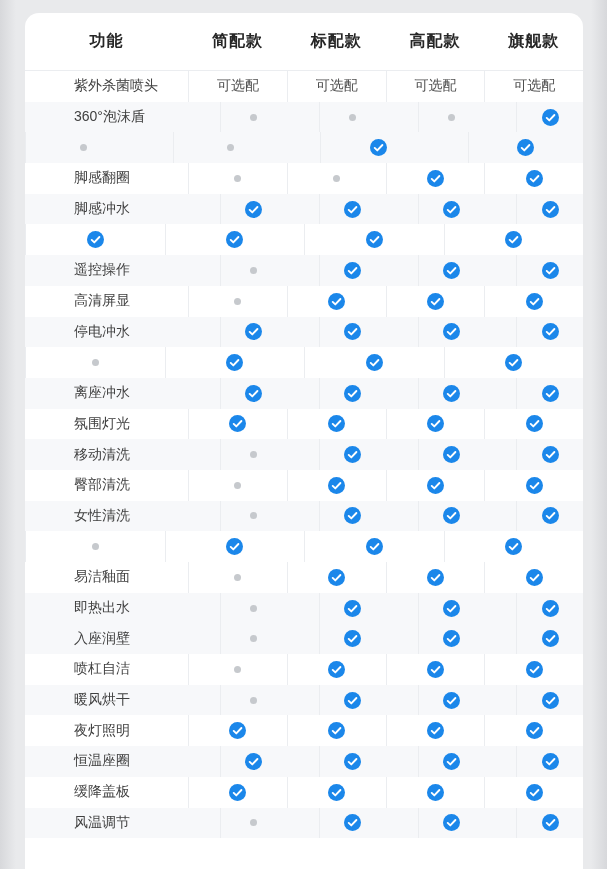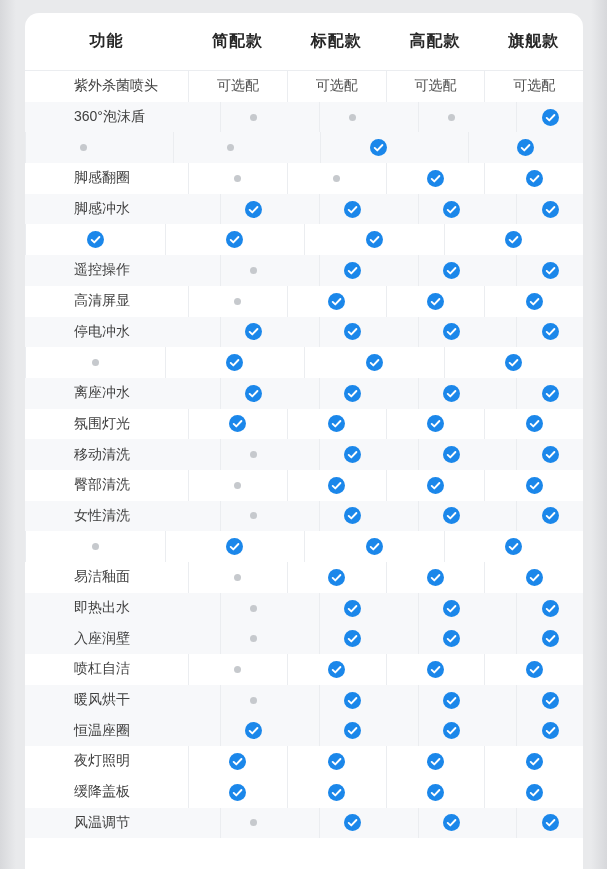--- a/index.html
+++ b/index.html
@@ -707,57 +707,57 @@
           </div>
           <div class="cell val">
             <span class="check-wrap">
               <svg width="17" height="17" viewBox="0 0 17 17">
                 <circle cx="8.5" cy="8.5" r="8.5" fill="var(--check-blue)"></circle>
                 <path d="M4.7 8.9l2.6 2.5 5.1-5.4" fill="none" stroke="#ffffff" stroke-width="1.9" stroke-linecap="round" stroke-linejoin="round"></path>
               </svg>
             </span>
           </div>
         </div>
+        <div class="trow">
+          <div class="cell feature">夜灯照明</div>
+          <div class="cell val">
+            <span class="check-wrap">
+              <svg width="17" height="17" viewBox="0 0 17 17">
+                <circle cx="8.5" cy="8.5" r="8.5" fill="var(--check-blue)"></circle>
+                <path d="M4.7 8.9l2.6 2.5 5.1-5.4" fill="none" stroke="#ffffff" stroke-width="1.9" stroke-linecap="round" stroke-linejoin="round"></path>
+              </svg>
+            </span>
+          </div>
+          <div class="cell val">
+            <span class="check-wrap">
+              <svg width="17" height="17" viewBox="0 0 17 17">
+                <circle cx="8.5" cy="8.5" r="8.5" fill="var(--check-blue)"></circle>
+                <path d="M4.7 8.9l2.6 2.5 5.1-5.4" fill="none" stroke="#ffffff" stroke-width="1.9" stroke-linecap="round" stroke-linejoin="round"></path>
+              </svg>
+            </span>
+          </div>
+          <div class="cell val">
+            <span class="check-wrap">
+              <svg width="17" height="17" viewBox="0 0 17 17">
+                <circle cx="8.5" cy="8.5" r="8.5" fill="var(--check-blue)"></circle>
+                <path d="M4.7 8.9l2.6 2.5 5.1-5.4" fill="none" stroke="#ffffff" stroke-width="1.9" stroke-linecap="round" stroke-linejoin="round"></path>
+              </svg>
+            </span>
+          </div>
+          <div class="cell val">
+            <span class="check-wrap">
+              <svg width="17" height="17" viewBox="0 0 17 17">
+                <circle cx="8.5" cy="8.5" r="8.5" fill="var(--check-blue)"></circle>
+                <path d="M4.7 8.9l2.6 2.5 5.1-5.4" fill="none" stroke="#ffffff" stroke-width="1.9" stroke-linecap="round" stroke-linejoin="round"></path>
+              </svg>
+            </span>
+          </div>
+        </div>
         <div class="trow alt">
           <div class="cell feature">恒温座圈</div>
-          <div class="cell val">
-            <span class="check-wrap">
-              <svg width="17" height="17" viewBox="0 0 17 17">
-                <circle cx="8.5" cy="8.5" r="8.5" fill="var(--check-blue)"></circle>
-                <path d="M4.7 8.9l2.6 2.5 5.1-5.4" fill="none" stroke="#ffffff" stroke-width="1.9" stroke-linecap="round" stroke-linejoin="round"></path>
-              </svg>
-            </span>
-          </div>
-          <div class="cell val">
-            <span class="check-wrap">
-              <svg width="17" height="17" viewBox="0 0 17 17">
-                <circle cx="8.5" cy="8.5" r="8.5" fill="var(--check-blue)"></circle>
-                <path d="M4.7 8.9l2.6 2.5 5.1-5.4" fill="none" stroke="#ffffff" stroke-width="1.9" stroke-linecap="round" stroke-linejoin="round"></path>
-              </svg>
-            </span>
-          </div>
-          <div class="cell val">
-            <span class="check-wrap">
-              <svg width="17" height="17" viewBox="0 0 17 17">
-                <circle cx="8.5" cy="8.5" r="8.5" fill="var(--check-blue)"></circle>
-                <path d="M4.7 8.9l2.6 2.5 5.1-5.4" fill="none" stroke="#ffffff" stroke-width="1.9" stroke-linecap="round" stroke-linejoin="round"></path>
-              </svg>
-            </span>
-          </div>
-          <div class="cell val">
-            <span class="check-wrap">
-              <svg width="17" height="17" viewBox="0 0 17 17">
-                <circle cx="8.5" cy="8.5" r="8.5" fill="var(--check-blue)"></circle>
-                <path d="M4.7 8.9l2.6 2.5 5.1-5.4" fill="none" stroke="#ffffff" stroke-width="1.9" stroke-linecap="round" stroke-linejoin="round"></path>
-              </svg>
-            </span>
-          </div>
-        </div>
-        <div class="trow">
-          <div class="cell feature">夜灯照明</div>
           <div class="cell val">
             <span class="check-wrap">
               <svg width="17" height="17" viewBox="0 0 17 17">
                 <circle cx="8.5" cy="8.5" r="8.5" fill="var(--check-blue)"></circle>
                 <path d="M4.7 8.9l2.6 2.5 5.1-5.4" fill="none" stroke="#ffffff" stroke-width="1.9" stroke-linecap="round" stroke-linejoin="round"></path>
               </svg>
             </span>
           </div>
           <div class="cell val">
             <span class="check-wrap">

